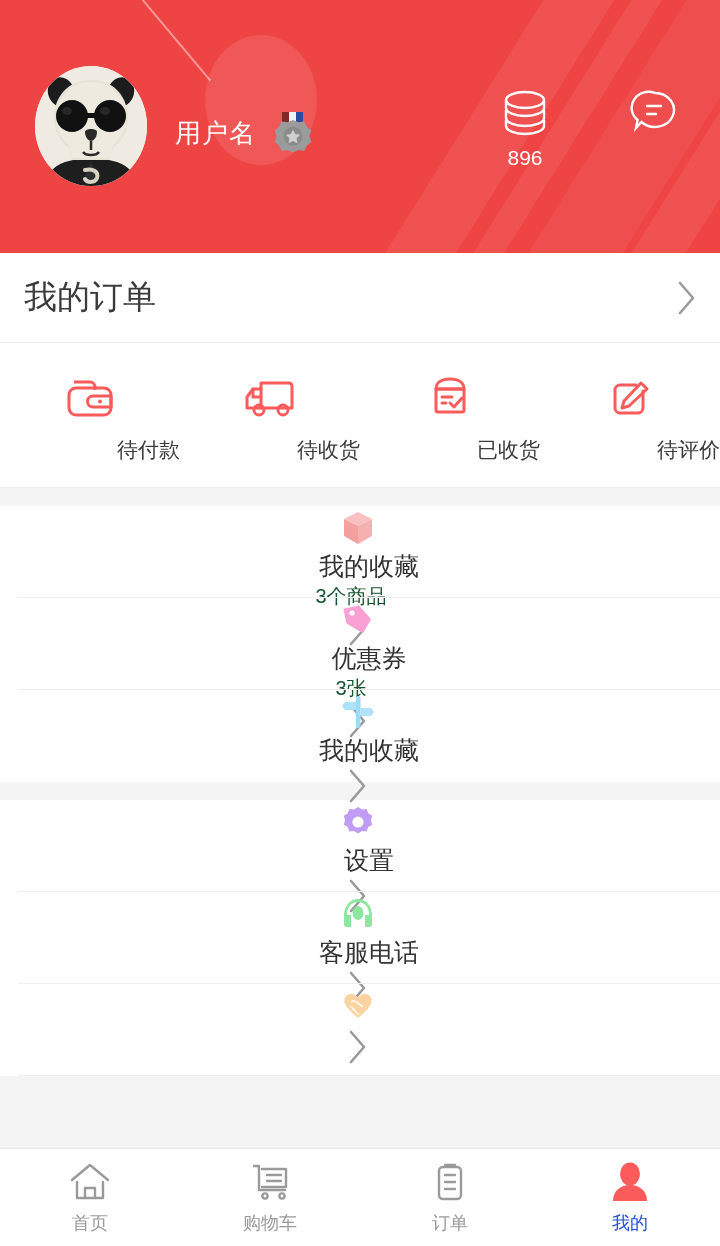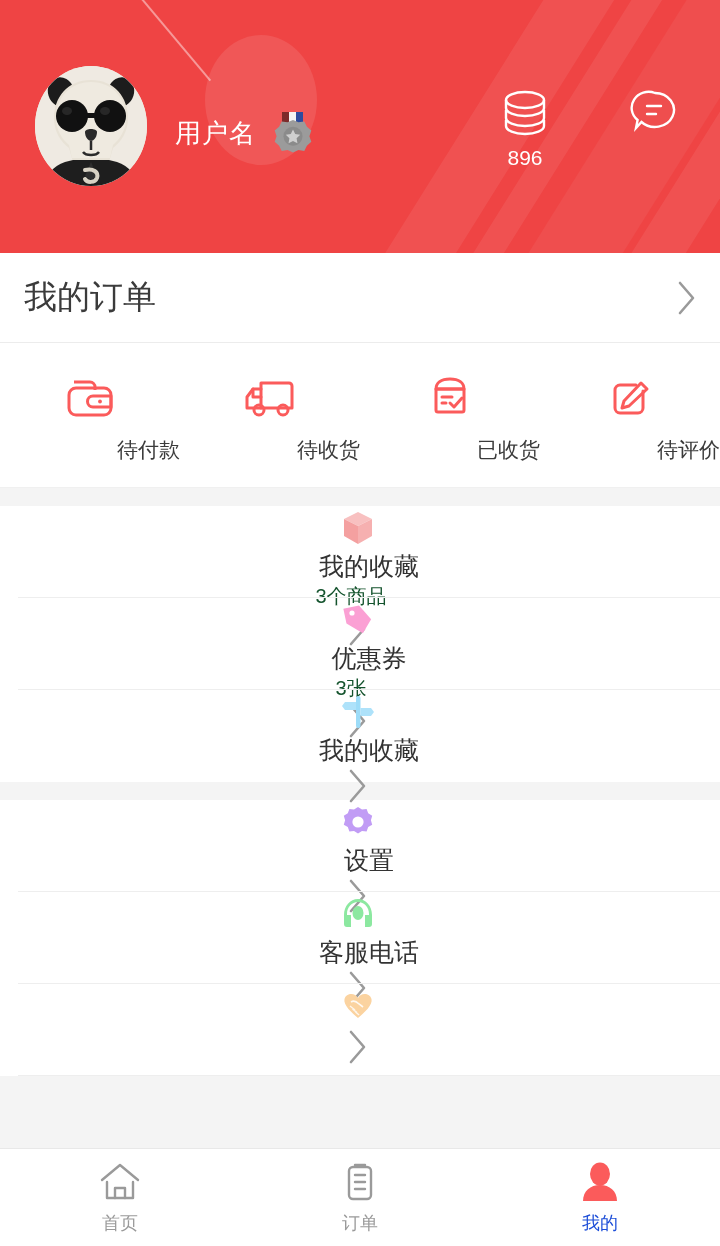--- a/index.html
+++ b/index.html
@@ -369,20 +369,32 @@
       <div class="ico">
         <svg width="44" height="42" viewBox="0 0 44 42" fill="none" stroke="#9a9a9a" stroke-width="2.4" stroke-linecap="round" stroke-linejoin="round">
           <path d="M4 19 L22 4 L40 19"></path>
           <path d="M9 21 v16 h26 v-16"></path>
           <path d="M17 37 v-10 h10 v10"></path>
         </svg>
       </div>
       <div class="lbl">首页</div>
     </div>
 
+    <div class="tab">
+      <div class="ico">
+        <svg width="44" height="42" viewBox="0 0 44 42" fill="none" stroke="#9a9a9a" stroke-width="2.4" stroke-linecap="round" stroke-linejoin="round">
+          <path d="M6 5 h5 v24 h26"></path>
+          <path d="M14 8 h24 v18 h-24"></path>
+          <path d="M19 14 h14 M19 20 h14"></path>
+          <circle cx="17" cy="35" r="2.6"></circle>
+          <circle cx="34" cy="35" r="2.6"></circle>
+        </svg>
+      </div>
+      <div class="lbl">购物车</div>
+    </div>
 
     <div class="tab">
       <div class="ico">
         <svg width="44" height="42" viewBox="0 0 44 42" fill="none" stroke="#9a9a9a" stroke-width="2.4" stroke-linecap="round" stroke-linejoin="round">
           <rect x="11" y="6" width="22" height="32" rx="4"></rect>
           <path d="M17 4 h10"></path>
           <path d="M17 14 h10 M17 21 h10 M17 28 h10"></path>
         </svg>
       </div>
       <div class="lbl">订单</div>

